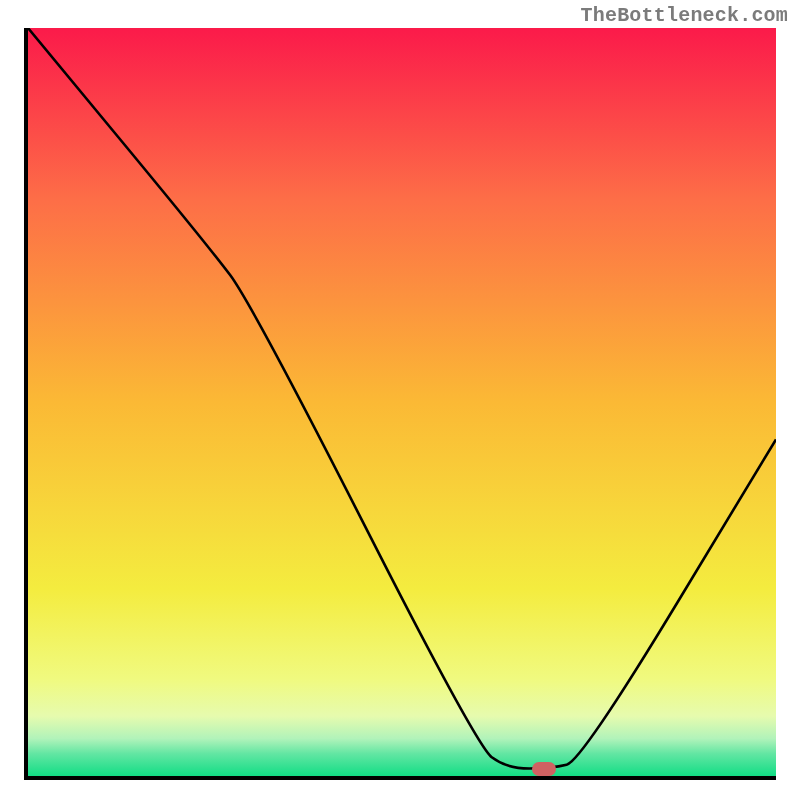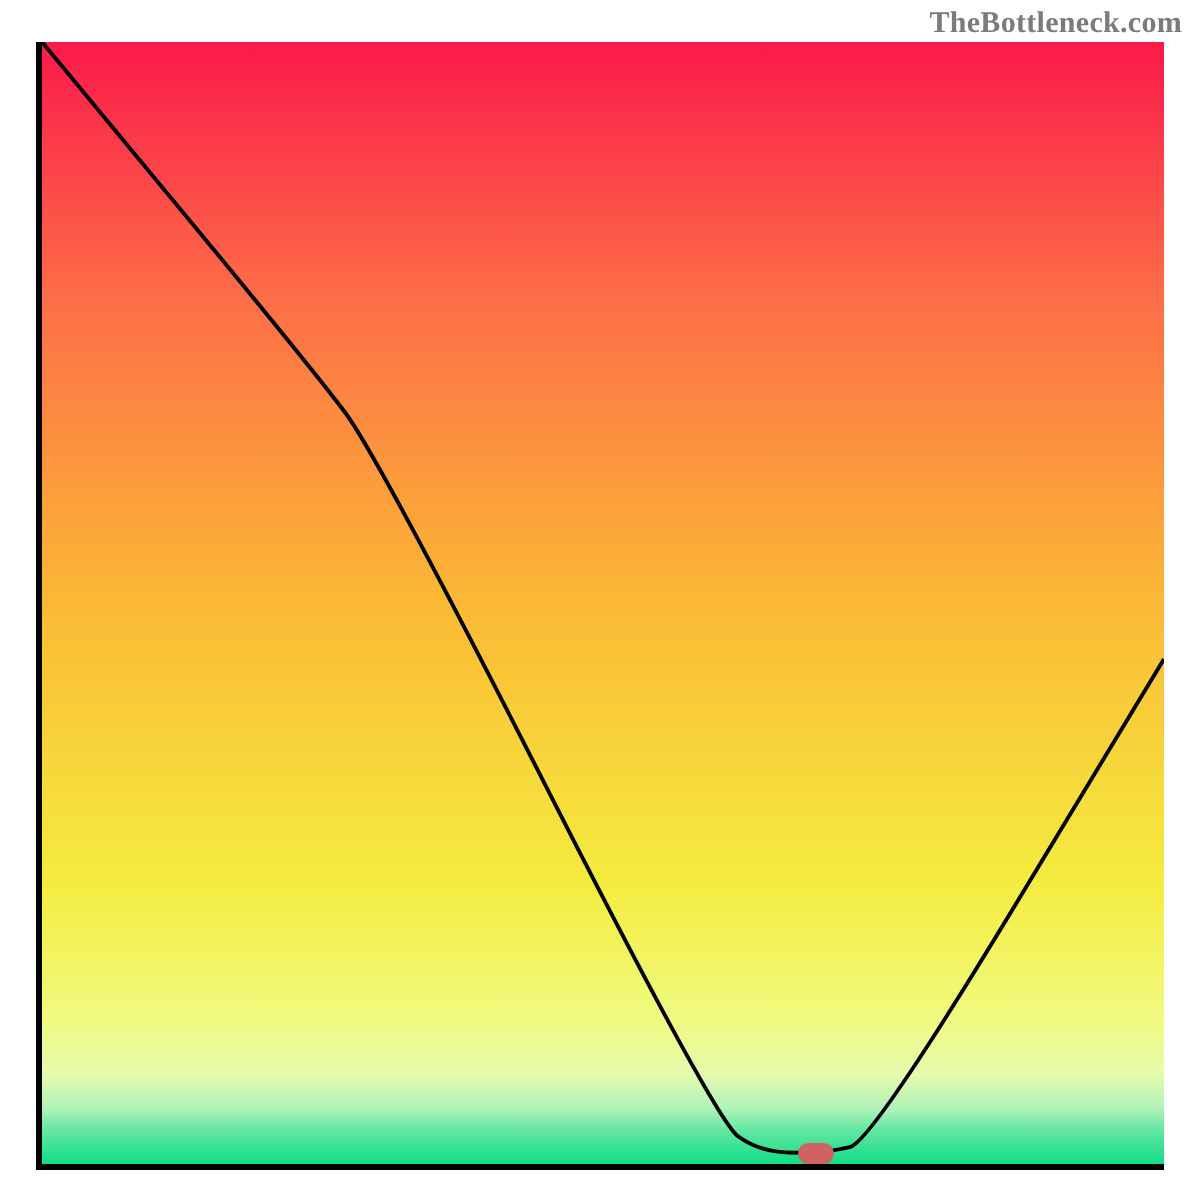--- a/index.html
+++ b/index.html
@@ -15,21 +15,21 @@
     width: 800px;
     height: 800px;
   }
   .watermark {
     position: absolute;
     top: 4px;
     right: 12px;
     font-size: 20px;
     font-weight: bold;
     color: #7b7b7b;
-    font-family: Liberation Serif, serif;
+    font-family: Liberation Mono, monospace;
     letter-spacing: 0.2px;
     margin-left: 31px;
   }
   .plot-frame {
     position: absolute;
     left: 24px;
     top: 28px;
     width: 752px;
     height: 752px;
     border-left: 4px solid #000;

